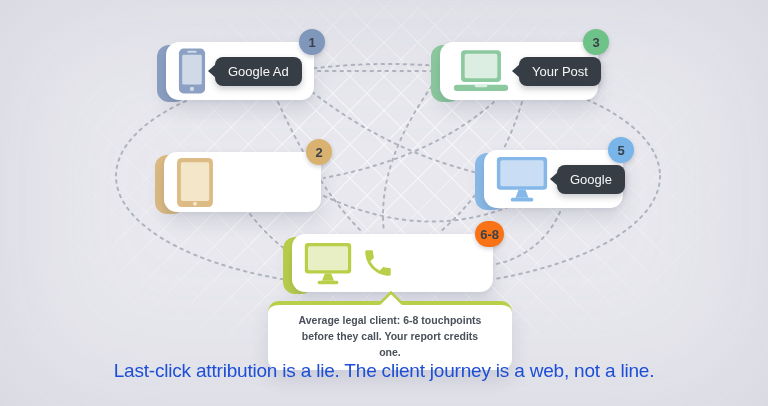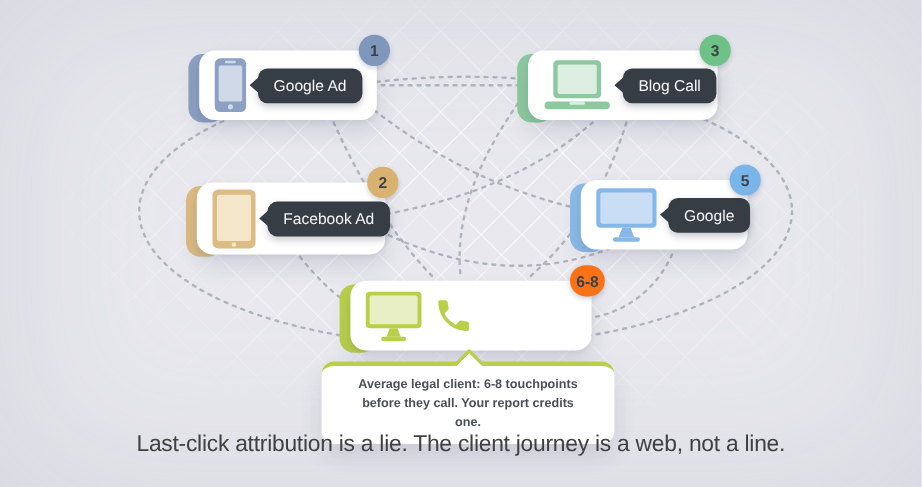--- a/index.html
+++ b/index.html
@@ -77,21 +77,21 @@
     width:15px;height:15px;background:#fff;
     border-top:3px solid #b9cf49;border-left:3px solid #b9cf49;
     transform:rotate(45deg);border-radius:2px;
   }
   .callout-text{
     font-size:10.5px;line-height:1.5;color:#4a505a;text-align:center;font-weight:bold;
   }
 
   .caption{
     position:absolute;left:0;right:0;top:360px;z-index:3;
-    text-align:center;font-size:19px;font-weight:500;color:#404040;letter-spacing:-.2px;
+    text-align:center;font-size:19px;font-weight:500;color:#1d4ed8;letter-spacing:-.2px;
   }
 </style>
 </head>
 <body>
 
 <div class="stage">
 
   <div class="grid"></div>
 
   <svg class="web" width="768" height="406" viewBox="0 0 768 406">
@@ -130,36 +130,35 @@
     <div class="badge">3</div>
     <div class="panel">
       <span class="icon">
         <svg width="58" height="45" viewBox="0 0 64 49">
           <rect x="10" y="1" width="44" height="35" rx="4" fill="#8cc99e"></rect>
           <rect x="14" y="5" width="36" height="27" rx="2" fill="#dceee1"></rect>
           <rect x="2" y="39" width="60" height="7" rx="3.5" fill="#8cc99e"></rect>
           <rect x="25" y="39" width="14" height="3" rx="1.5" fill="#dceee1"></rect>
         </svg>
       </span>
-      <span class="tooltip">Blog Call</span>
+      <span class="tooltip">Your Post</span>
     </div>
   </div>
 
   <div class="card n-facebook pos-facebook">
     <div class="accent"></div>
     <div class="badge">2</div>
     <div class="panel">
       <span class="icon">
         <svg width="38" height="51" viewBox="0 0 40 54">
           <rect x="1" y="1" width="38" height="52" rx="5" fill="#ddbb84"></rect>
           <rect x="5" y="5.5" width="30" height="41" rx="2" fill="#f4e7c9"></rect>
           <circle cx="20" cy="49.5" r="2" fill="#f4e7c9"></circle>
         </svg>
       </span>
-      <span class="tooltip">Facebook Ad</span>
     </div>
   </div>
 
   <div class="card n-reviews pos-reviews">
     <div class="accent"></div>
     <div class="badge">5</div>
     <div class="panel">
       <span class="icon">
         <svg width="52" height="46" viewBox="0 0 60 53">
           <rect x="1" y="1" width="58" height="38" rx="4" fill="#85b8e8"></rect>

